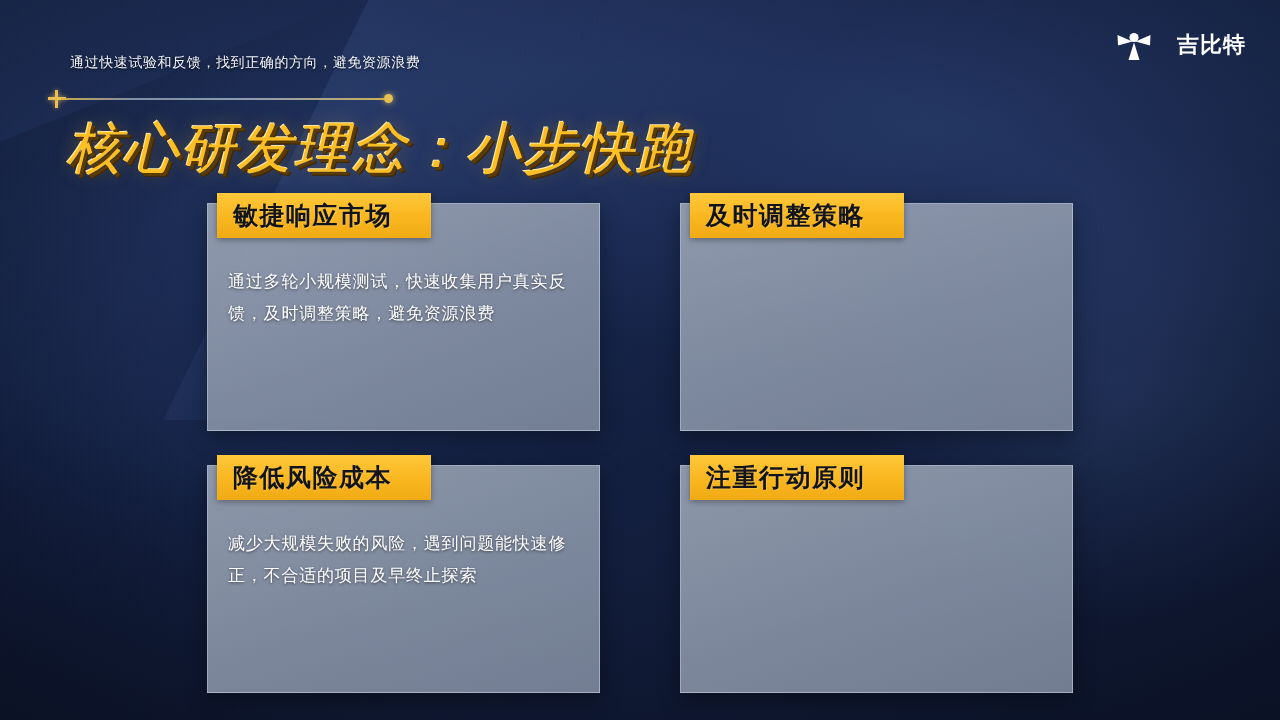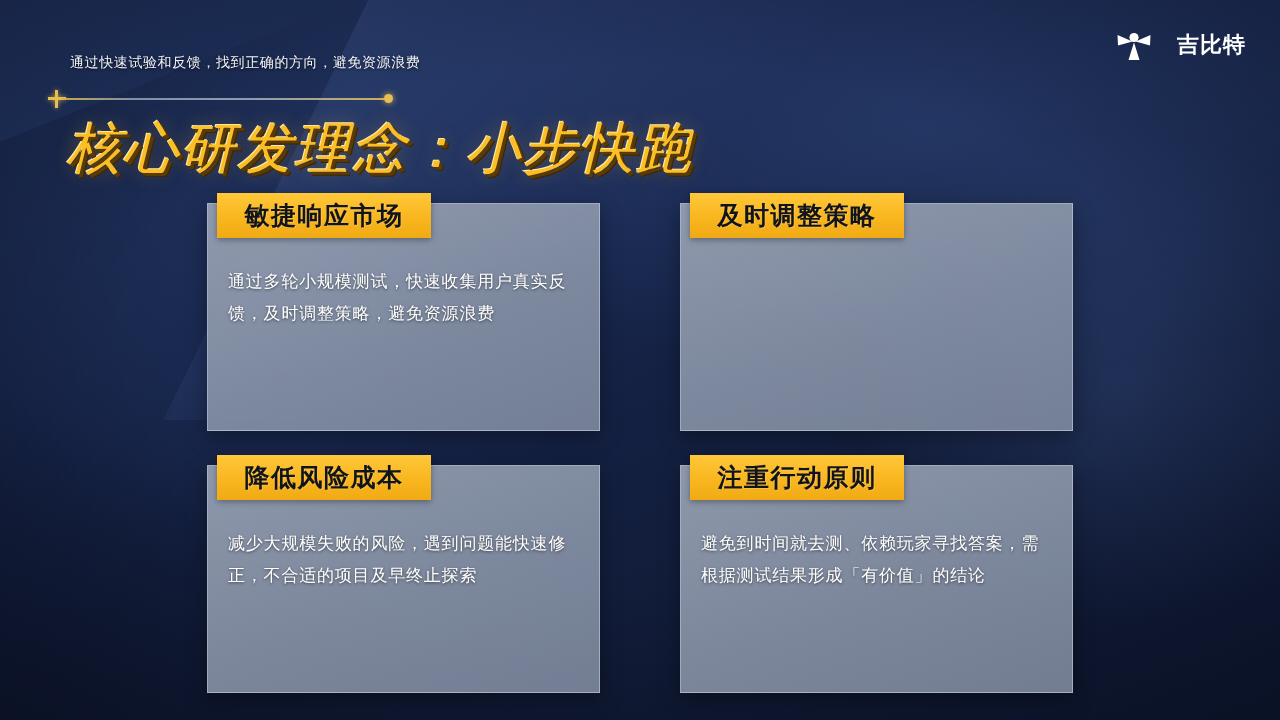--- a/index.html
+++ b/index.html
@@ -177,21 +177,20 @@
   .card-badge {
     position: absolute;
     left: 9px; top: -11px;
     min-width: 214px;
     height: 45px;
     background: linear-gradient(180deg, #ffc83a 0%, #f9b720 52%, #f0aa14 100%);
     display: flex;
     align-items: center;
     padding: 0 16px;
     box-shadow: 0 2px 6px rgba(0,0,0,0.32);
-    justify-content: center;
   }
   .card-badge-text {
     color: #12141c;
     font-size: 25px;
     font-weight: bold;
     letter-spacing: 1.5px;
     white-space: nowrap;
     text-shadow: 1px 1px 0 rgba(255,255,255,0.18);
   }
   .card-body {
@@ -263,18 +262,17 @@
       <div class="card-badge">
         <span class="card-badge-text">降低风险成本</span>
       </div>
       <div class="card-body">减少大规模失败的风险，遇到问题能快速修正，不合适的项目及早终止探索</div>
     </div>
 
     <div class="card">
       <div class="card-badge">
         <span class="card-badge-text">注重行动原则</span>
       </div>
-      <div class="card-body">避免到时间就去测、依赖玩家寻找答案，需根据测试结果形成「有价值」的结论</div>
     </div>
 
   </div>
 
 </div>
 
 </body></html>

